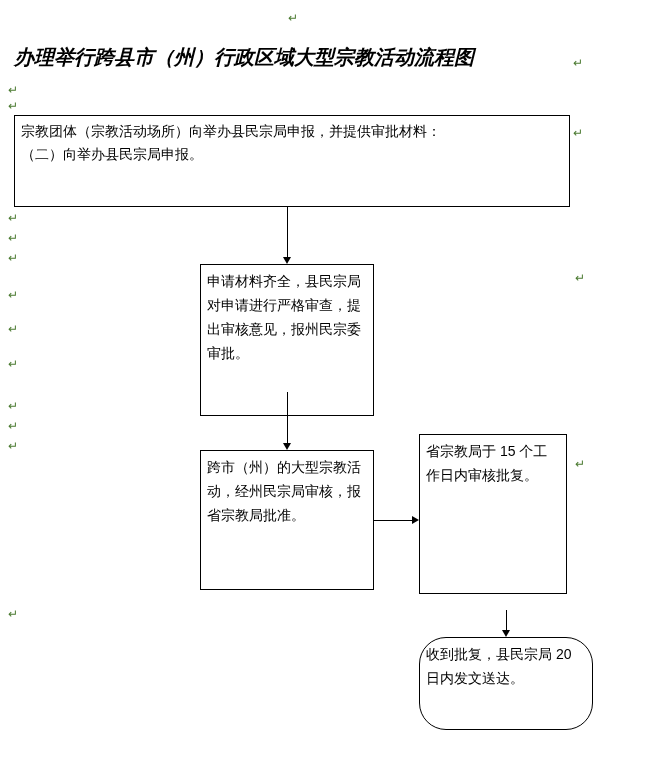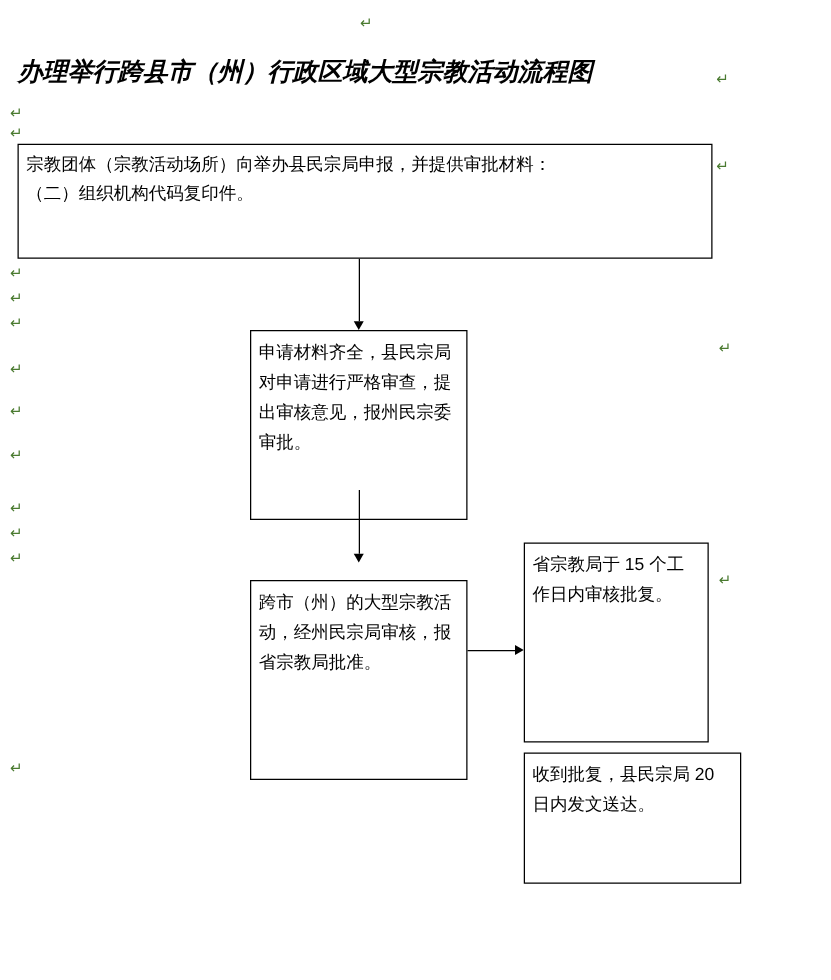--- a/index.html
+++ b/index.html
@@ -73,39 +73,39 @@
     top: 264px;
     width: 174px;
     height: 152px;
     line-height: 24px;
   }
 
   .box-3 {
     left: 200px;
     top: 450px;
     width: 174px;
-    height: 160px;
+    height: 140px;
     line-height: 24px;
-    margin-top: 14px;
   }
 
   .box-4 {
     left: 419px;
     top: 434px;
     width: 148px;
     height: 160px;
     line-height: 24px;
   }
 
   .box-5 {
     left: 419px;
-    top: 602px;
+    top: 637px;
     width: 174px;
-    height: 105px;
+    height: 93px;
     line-height: 24px;
+    border-radius: 27px;
   }
 
   
   .vline {
     position: absolute;
     width: 1px;
     background: #000000;
   }
   .hline {
     position: absolute;
@@ -151,21 +151,21 @@
   <span class="pilcrow" style="left:8px;   top:440px;">↵</span>
   <span class="pilcrow" style="left:575px; top:458px;">↵</span>
   <span class="pilcrow" style="left:8px;   top:608px;">↵</span>
   <span class="pilcrow" style="left:575px; top:645px;">↵</span>
   <span class="pilcrow" style="left:541px; top:677px;">↵</span>
 
   <div class="title">办理举行跨县市（州）行政区域大型宗教活动流程图</div>
 
   <div class="box box-top">
     <p>宗教团体（宗教活动场所）向举办县民宗局申报，并提供审批材料：</p>
-    <p>（二）组织机构代码复印件。</p>
+    <p>（二）向举办县民宗局申报。</p>
   </div>
 
   <div class="vline" style="left:287px; top:207px; height:50px;"></div>
   <div class="arrow-down" style="left:283px; top:257px;"></div>
 
   <div class="box box-2">
     <p>申请材料齐全，县民宗局对申请进行严格审查，提出审核意见，报州民宗委审批。</p>
   </div>
 
   <div class="vline" style="left:287px; top:392px; height:51px;"></div>

